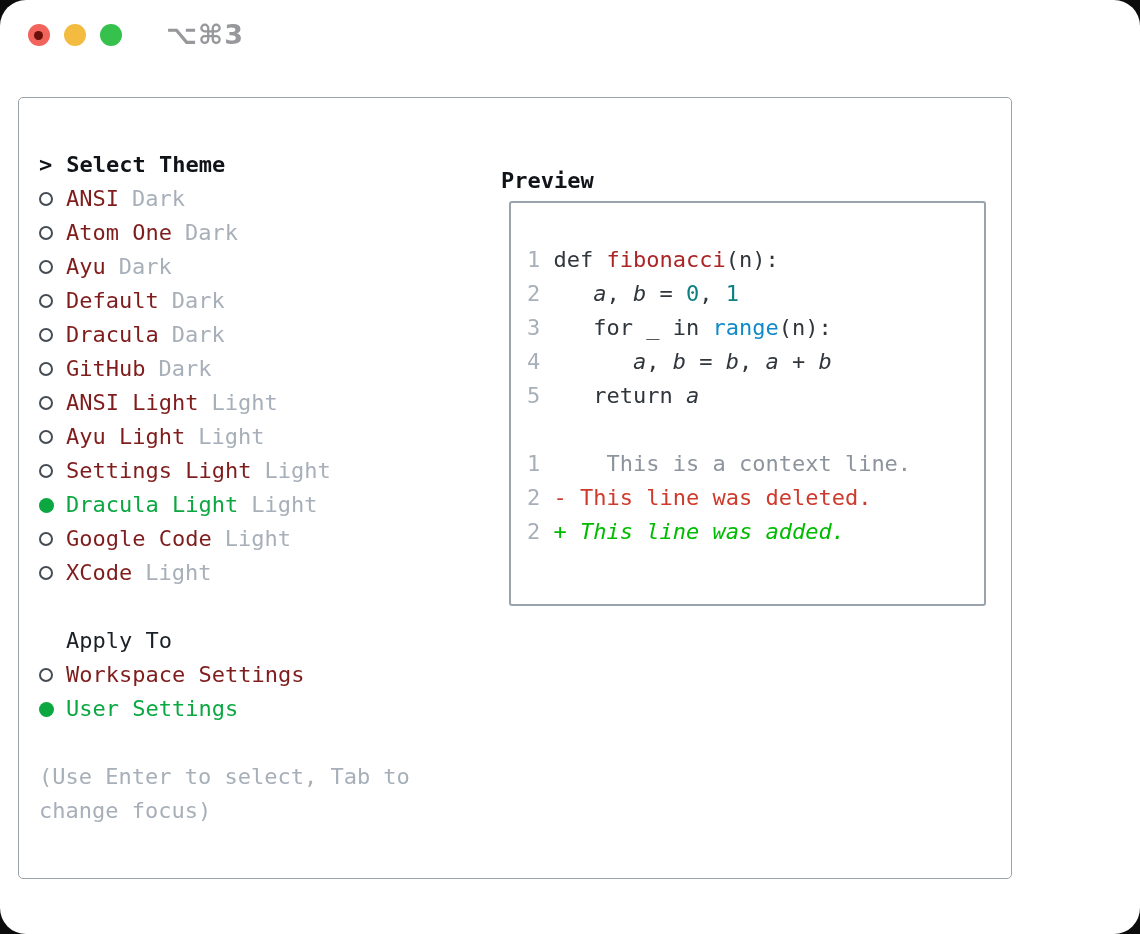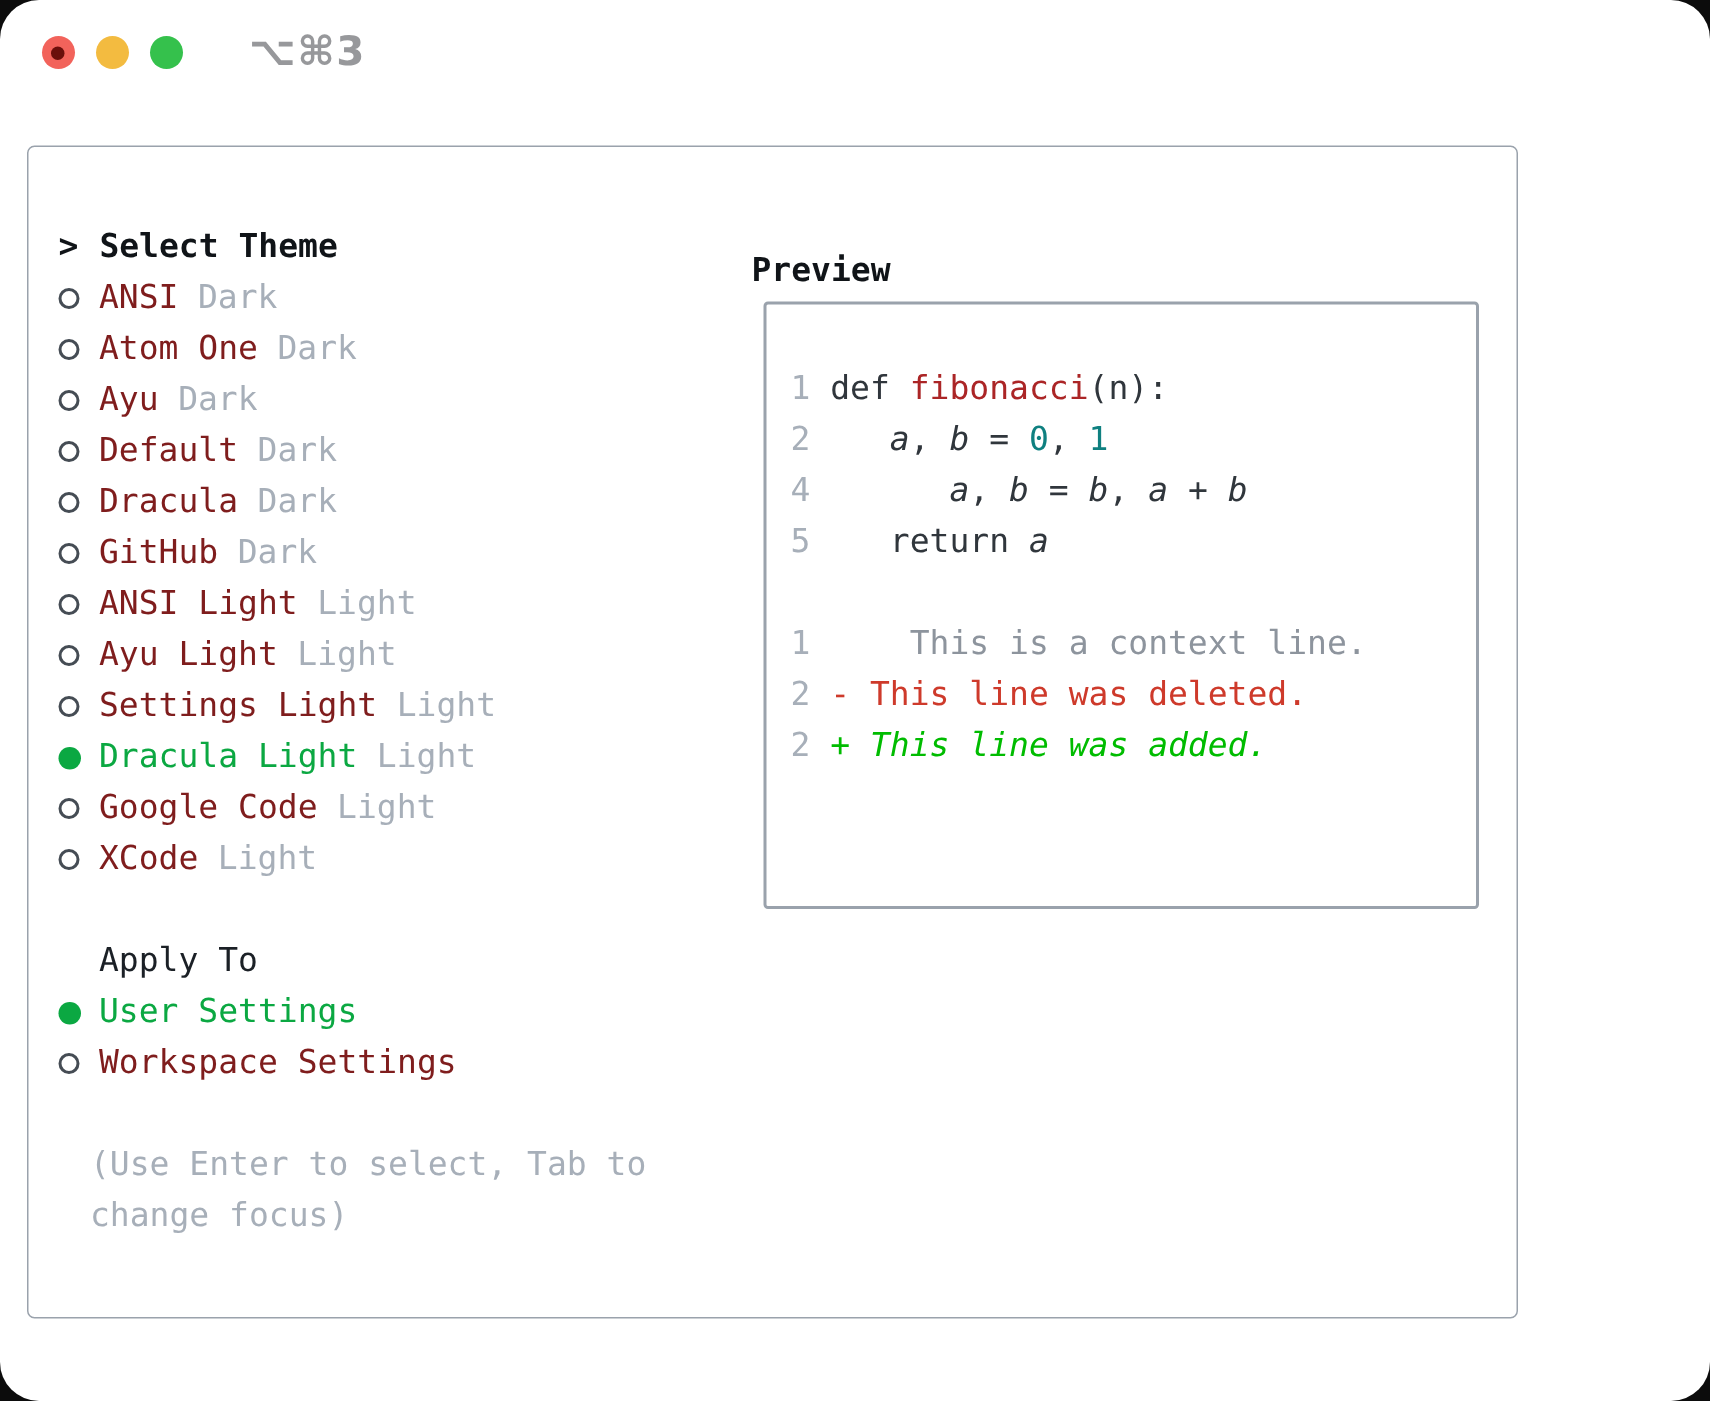--- a/index.html
+++ b/index.html
@@ -51,21 +51,21 @@
     border:2px solid #454c54;margin-right:13px;flex:none;background:transparent;
   }
   .radio.sel{border:none;width:15px;height:15px;margin-right:12px;}
   .opt-name{color:#7f1d1d;}
   .opt-name.green{color:#0ba842;}
   .opt-variant{color:#a7afb9;margin-left:13px;}
   .spacer{height:34px;}
   .apply-title{padding-left:27px;color:#1b2026;}
   .help{
     margin-top:34px;width:432px;color:#a7afb9;
-    font-size:22px;line-height:34px;margin-left:21px;
+    font-size:22px;line-height:34px;
   }
   
   .preview-title{
     position:absolute;left:482px;top:66px;height:34px;line-height:34px;
     font-size:22px;font-weight:bold;color:#101418;
   }
   .preview-box{
     position:absolute;left:490px;top:103px;width:477px;height:405px;
     border:2px solid #9aa2ac;border-radius:3px;background:#fff;
     box-sizing:border-box;
@@ -114,33 +114,34 @@
           <div class="row"><span class="radio sel" style="background: rgb(11, 168, 66);"></span><span class="opt-name green">Dracula Light</span><span class="opt-variant">Light</span></div>
           <div class="row"><span class="radio"></span><span class="opt-name">Google Code</span><span class="opt-variant">Light</span></div>
           <div class="row"><span class="radio"></span><span class="opt-name">XCode</span><span class="opt-variant">Light</span></div>
         </div>
 
       <div class="spacer"></div>
 
       <div class="row apply-title">Apply To</div>
 
       <div id="apply-list">
+          <div class="row"><span class="radio"></span><span class="opt-name">Workspace Settings</span></div>
           <div class="row"><span class="radio sel" style="background: rgb(11, 168, 66);"></span><span class="opt-name green">User Settings</span></div>
-          <div class="row"><span class="radio"></span><span class="opt-name">Workspace Settings</span></div>
         </div>
 
       <div class="help">(Use Enter to select, Tab to change focus)</div>
     </div>
 
     <div class="preview-title">Preview</div>
 
     <div class="preview-box">
       <div id="code-lines">
           <div class="cline"><span class="tk-ln">1</span><span class="tk-pl"> def </span><span class="tk-fn">fibonacci</span><span class="tk-pl">(n):</span></div>
           <div class="cline"><span class="tk-ln">2</span><span class="tk-pl">    </span><span class="tk-v">a</span><span class="tk-pl">, </span><span class="tk-v">b</span><span class="tk-pl"> = </span><span class="tk-num">0</span><span class="tk-pl">, </span><span class="tk-num">1</span></div>
+          <div class="cline"><span class="tk-ln">3</span><span class="tk-pl">    for _ in </span><span class="tk-bi">range</span><span class="tk-pl">(n):</span></div>
           <div class="cline"><span class="tk-ln">4</span><span class="tk-pl">       </span><span class="tk-v">a</span><span class="tk-pl">, </span><span class="tk-v">b</span><span class="tk-pl"> = </span><span class="tk-v">b</span><span class="tk-pl">, </span><span class="tk-v">a</span><span class="tk-pl"> + </span><span class="tk-v">b</span></div>
           <div class="cline"><span class="tk-ln">5</span><span class="tk-pl">    return </span><span class="tk-v">a</span></div>
           <div class="cline">&nbsp;</div>
           <div class="cline"><span class="tk-ln">1</span><span class="tk-ctx">     This is a context line.</span></div>
           <div class="cline"><span class="tk-ln">2</span><span class="tk-del"> - This line was deleted.</span></div>
           <div class="cline"><span class="tk-ln">2</span><span class="tk-add"> + This line was added.</span></div>
         </div>
     </div>
 
   </div>

